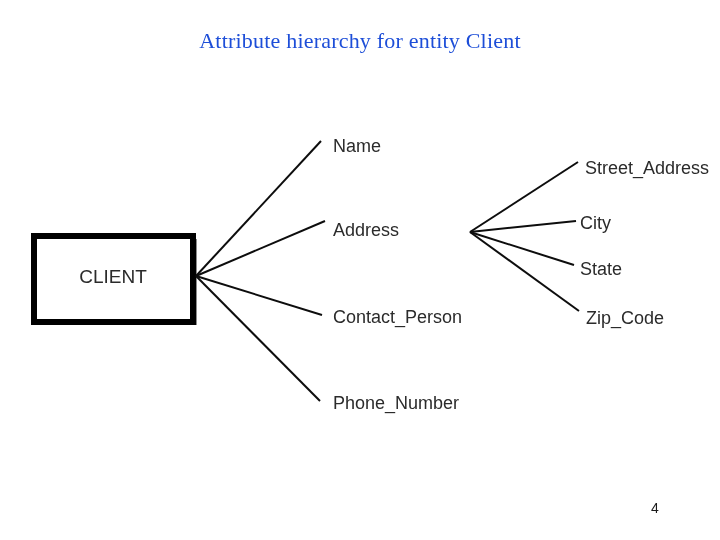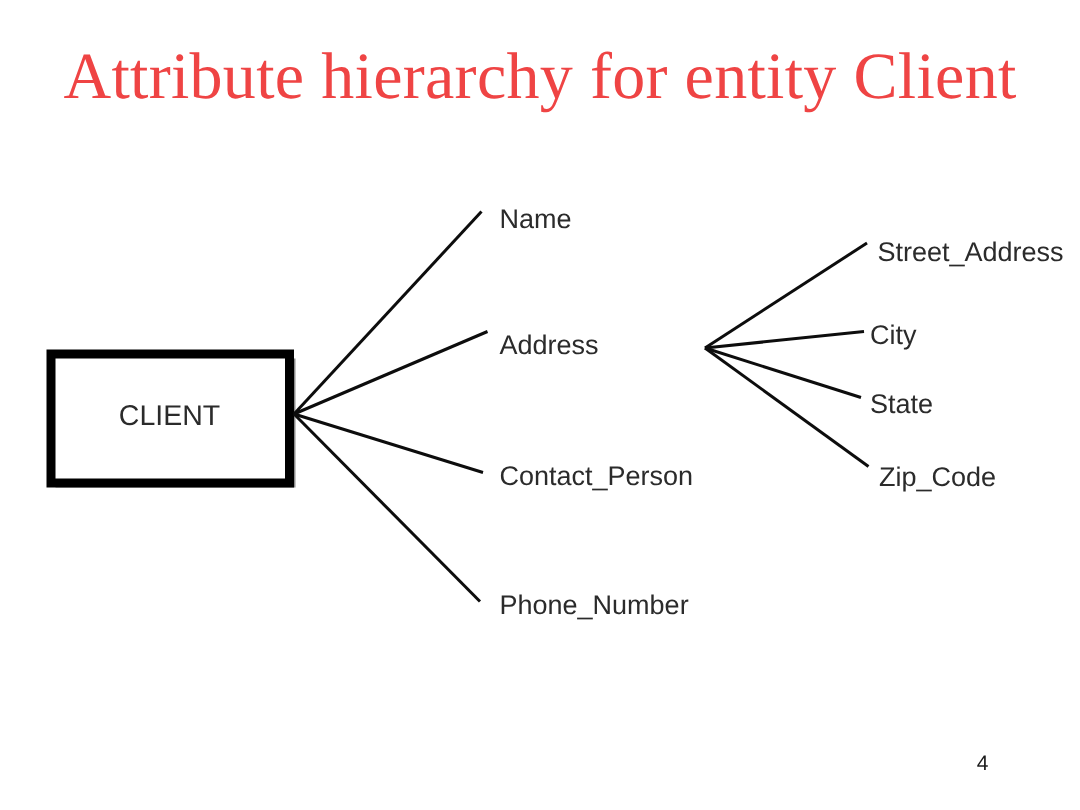--- a/index.html
+++ b/index.html
@@ -17,27 +17,27 @@
   #slide {
     position: absolute;
     left: 0; top: 0;
     width: 720px;
     height: 540px;
     background: #ffffff;
   }
   #slide-title {
     position: absolute;
     left: 0;
-    top: 30px;
+    top: 20px;
     width: 720px;
     text-align: center;
     font-family: "Liberation Serif", serif;
-    font-size: 44px;
+    font-size: 22px;
     line-height: 42px;
-    color: #ef4444;
+    color: #1d4ed8;
     white-space: nowrap;
     letter-spacing: 0.2px;
   }
   #diagram-svg {
     position: absolute;
     left: 0;
     top: 0;
     width: 720px;
     height: 540px;
   }

